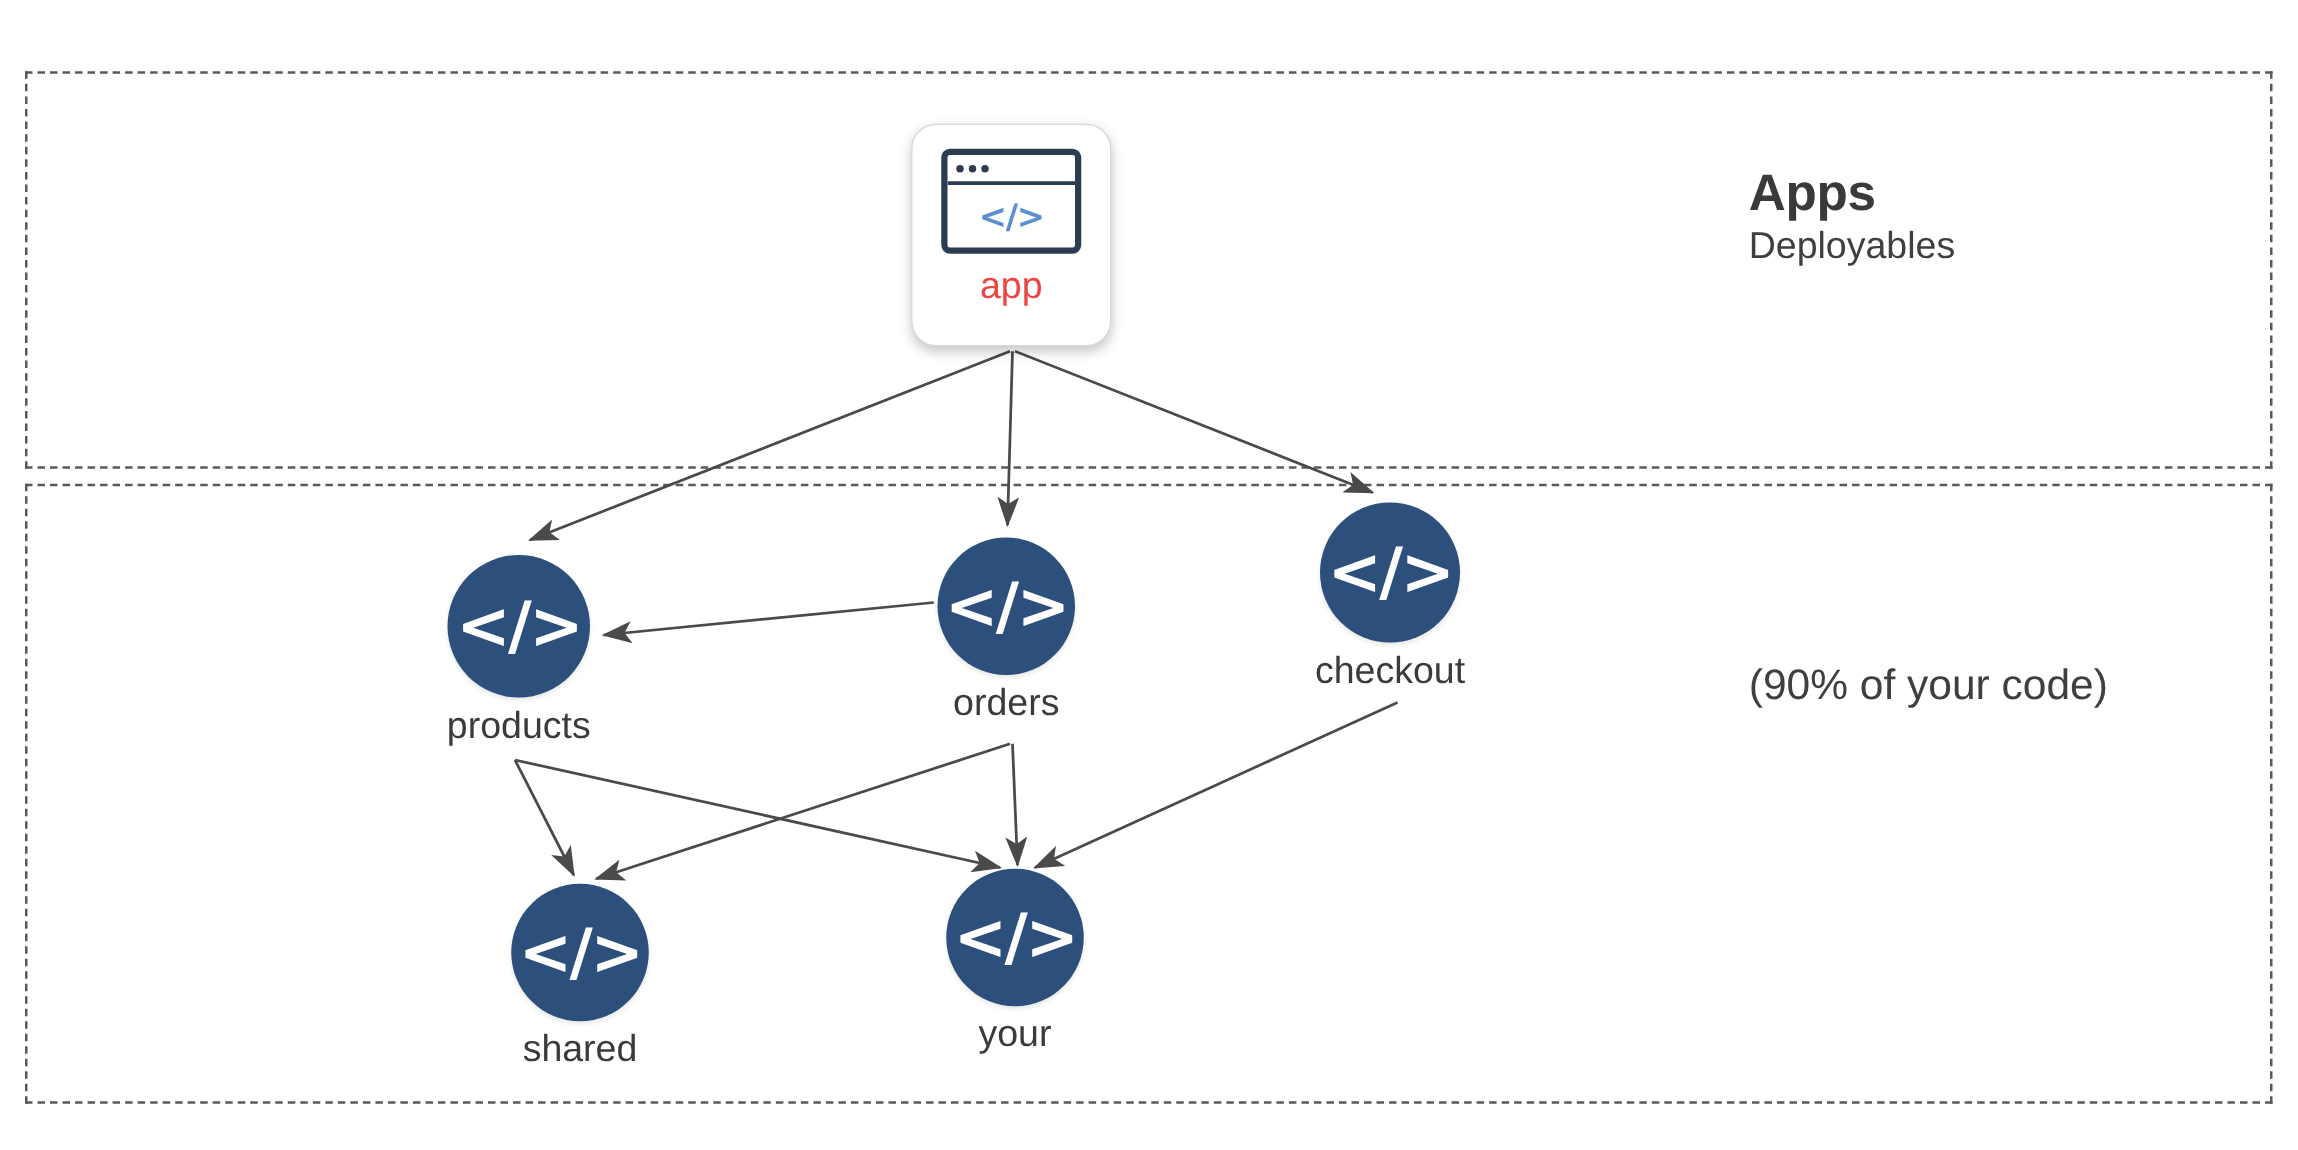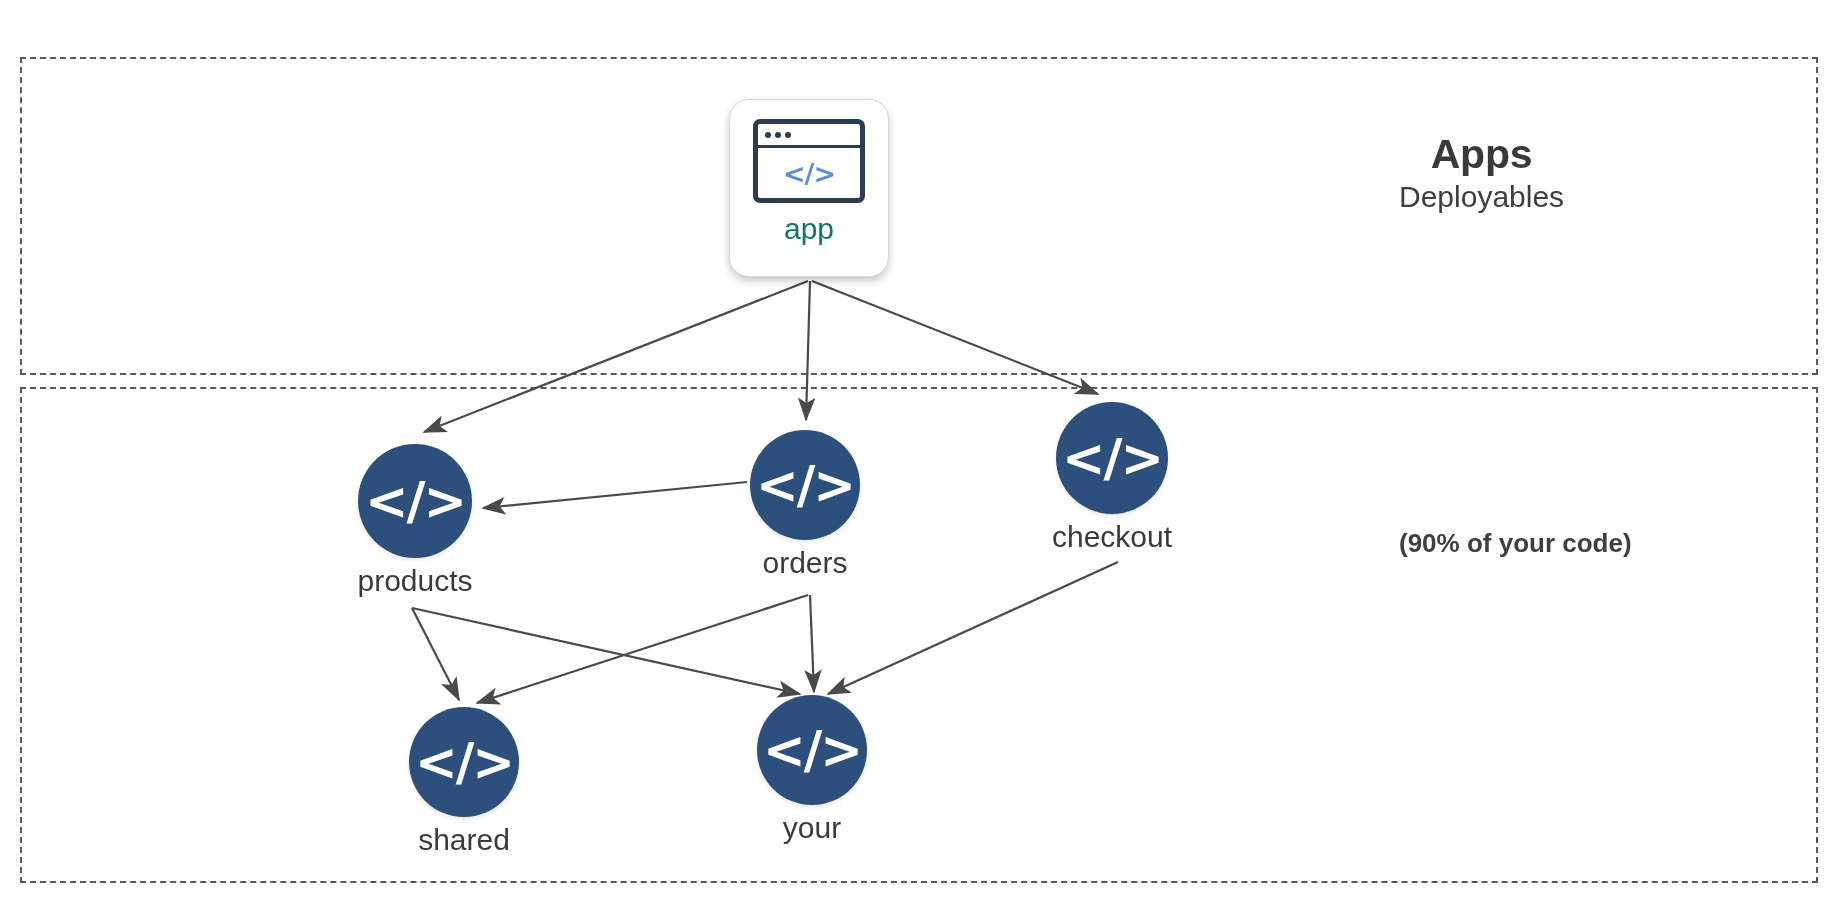--- a/index.html
+++ b/index.html
@@ -42,22 +42,22 @@
     letter-spacing: -0.2px;
     color: #3a3a3a;
   }
   .zone-legend .zone-sub {
     font-size: 30px;
     font-weight: normal;
     line-height: 1.15;
     color: #3f3f3f;
     margin-top: 4px;
   }
-  .zone-legend.small-sub .zone-sub { font-size: 26px; font-weight: bold; }
-  #legend-apps { left: 1399px; top: 132px; text-align: center; }
+  .zone-legend.small-sub .zone-sub { font-size: 34px; }
+  #legend-apps { left: 1399px; top: 132px; }
   #legend-libs { left: 1399px; top: 525px; }
 
   
   #edges {
     position: absolute;
     left: 0;
     top: 0;
     width: 1838px;
     height: 920px;
     pointer-events: none;
@@ -123,21 +123,21 @@
     color: #5b8fd4;
     font-family: "DejaVu Sans", sans-serif;
     font-size: 27px;
     font-weight: bold;
     letter-spacing: -1px;
     line-height: 1;
   }
   #node-app .node-label-inner {
     margin-top: 11px;
     font-size: 30px;
-    color: #0f766e;
+    color: #ef4444;
     line-height: 1;
   }
 
   
   .lib-node {
     position: absolute;
     display: flex;
     flex-direction: column;
     align-items: center;
   }

